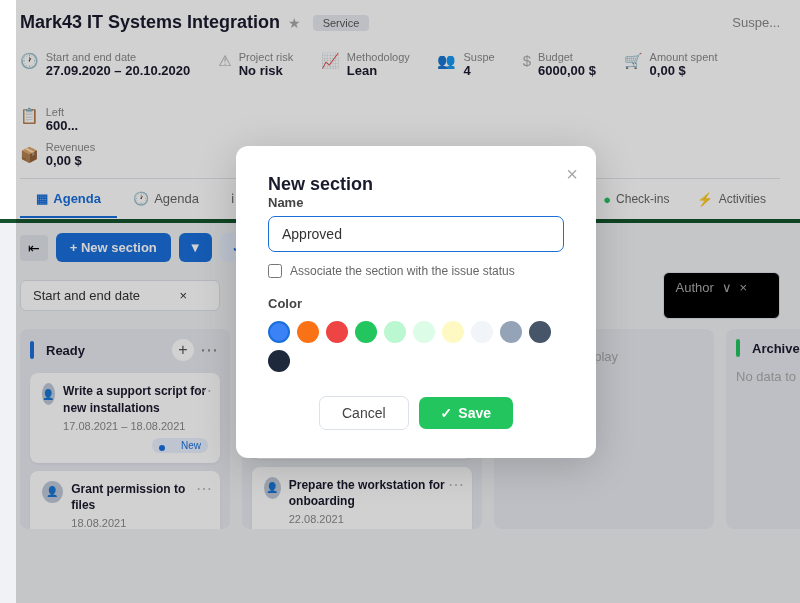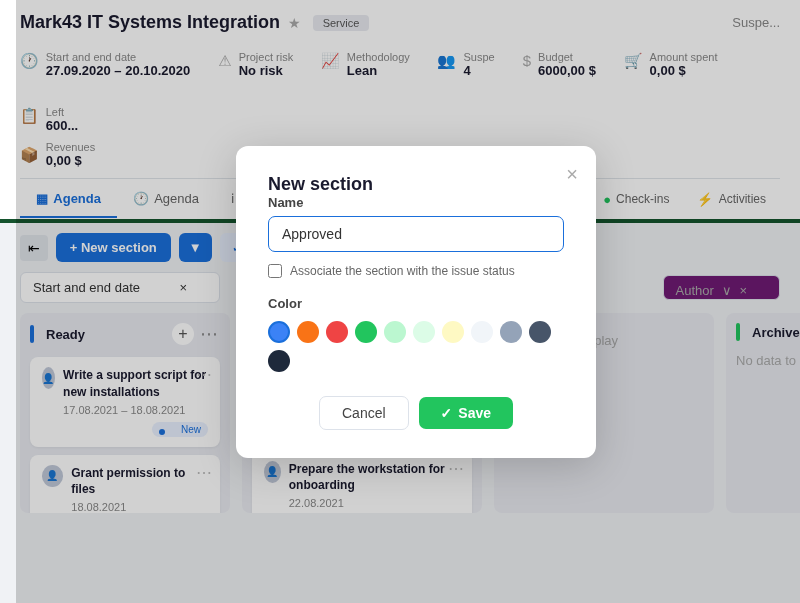--- a/index.html
+++ b/index.html
@@ -82,21 +82,21 @@
       display: flex; align-items: center; gap: 8px; padding: 0 20px 10px 20px; background: #f0f2f5;
     }
     .date-filter-input {
       background: #fff; border: 1px solid #dde2ea; border-radius: 6px; padding: 7px 32px 7px 12px; font-size: 13px; color: #333; width: 200px; position: relative; display: flex; align-items: center; justify-content: space-between;
     }
     .date-filter-input span { color: #333; font-size: 13px; }
     .date-clear { color: #aaa; font-size: 15px; cursor: pointer; margin-left: 8px; }
 
     
     .author-filter {
-      background: #701a75; border: 1px solid #dde2ea; border-radius: 6px; padding: 7px 32px 1px 12px; font-size: 13px; color: #aaa; display: flex; align-items: center; gap: 8px; margin-left: auto;
+      background: #000000; border: 1px solid #dde2ea; border-radius: 6px; padding: 7px 32px 23px 12px; font-size: 13px; color: #aaa; display: flex; align-items: center; gap: 8px; margin-left: auto;
     }
 
     
     .kanban-area {
       display: flex; gap: 0; padding: 0 20px; background: #f0f2f5; height: 200px; overflow: hidden;
     }
     .kanban-col {
       background: #e8eaf0; border-radius: 8px; min-width: 210px; max-width: 210px; margin-right: 12px; padding: 10px; display: flex; flex-direction: column; gap: 8px;
     }
     .kanban-col.wide { min-width: 240px; max-width: 240px; }

